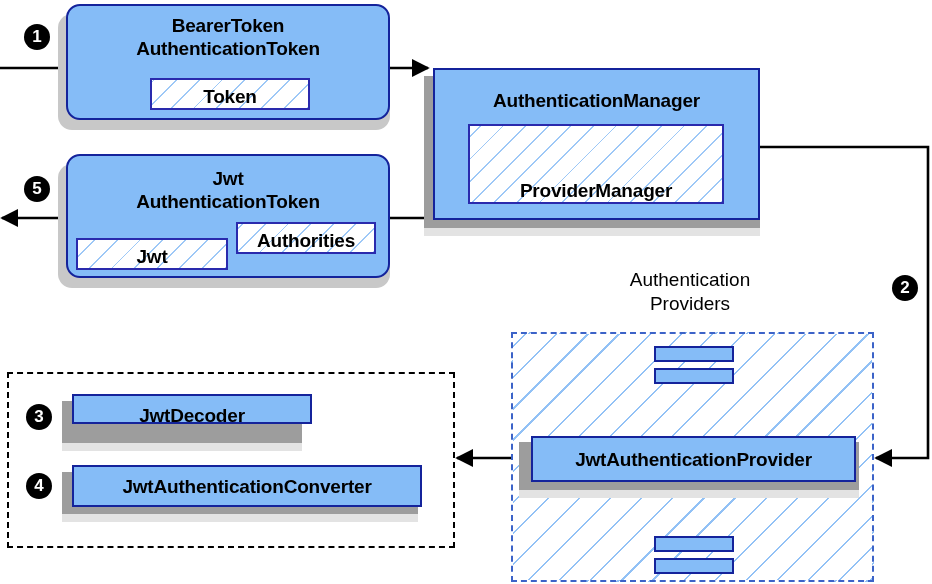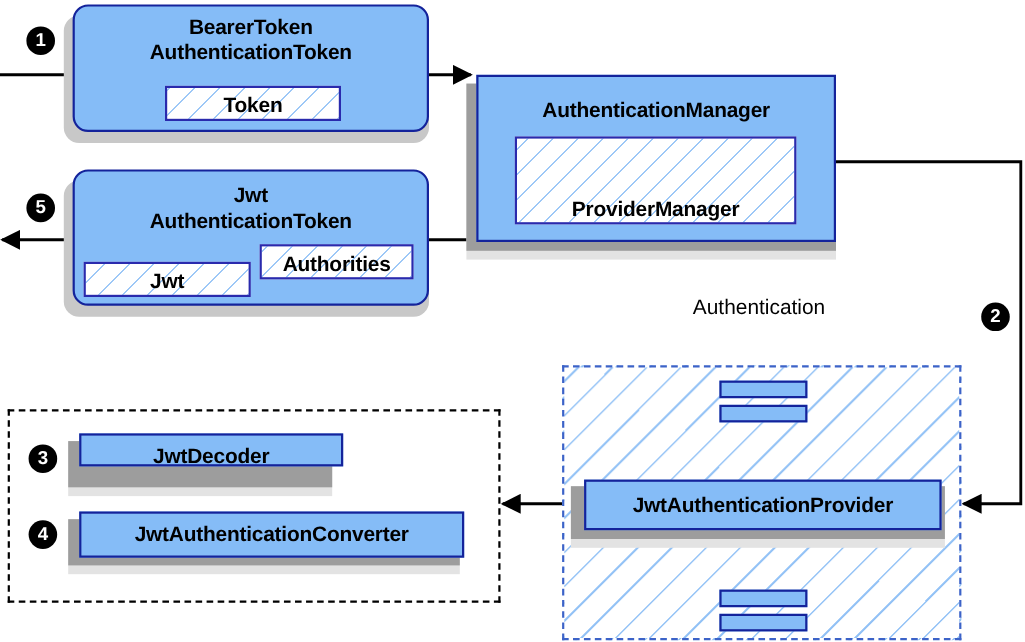--- a/index.html
+++ b/index.html
@@ -228,20 +228,21 @@
   <div class="rect-shadow-light" style="left:424px; top:76px; width:336px; height:160px;"></div>
   <div class="rect-box" style="left:433px; top:68px; width:327px; height:152px;">
     <div class="rect-label" style="top:20px;">AuthenticationManager</div>
   </div>
   <div class="sub-box" style="left:468px; top:124px; width:256px; height:80px;">
     <span>ProviderManager</span>
   </div>
 
   <div class="group-caption" style="left:565px; top:268px; width:250px;">
     <div>Authentication</div>
+    <div>Providers</div>
   </div>
 
   <div class="dashed-blue" style="left:511px; top:332px; width:363px; height:250px;"></div>
 
   <div class="mini-bar" style="left:654px; top:346px; width:80px; height:16px;"></div>
   <div class="mini-bar" style="left:654px; top:368px; width:80px; height:16px;"></div>
 
   <div class="rect-shadow-dark" style="left:519px; top:442px; width:340px; height:48px;"></div>
   <div class="rect-shadow-light" style="left:519px; top:442px; width:340px; height:56px;"></div>
   <div class="rect-box" style="left:531px; top:436px; width:325px; height:46px;">

